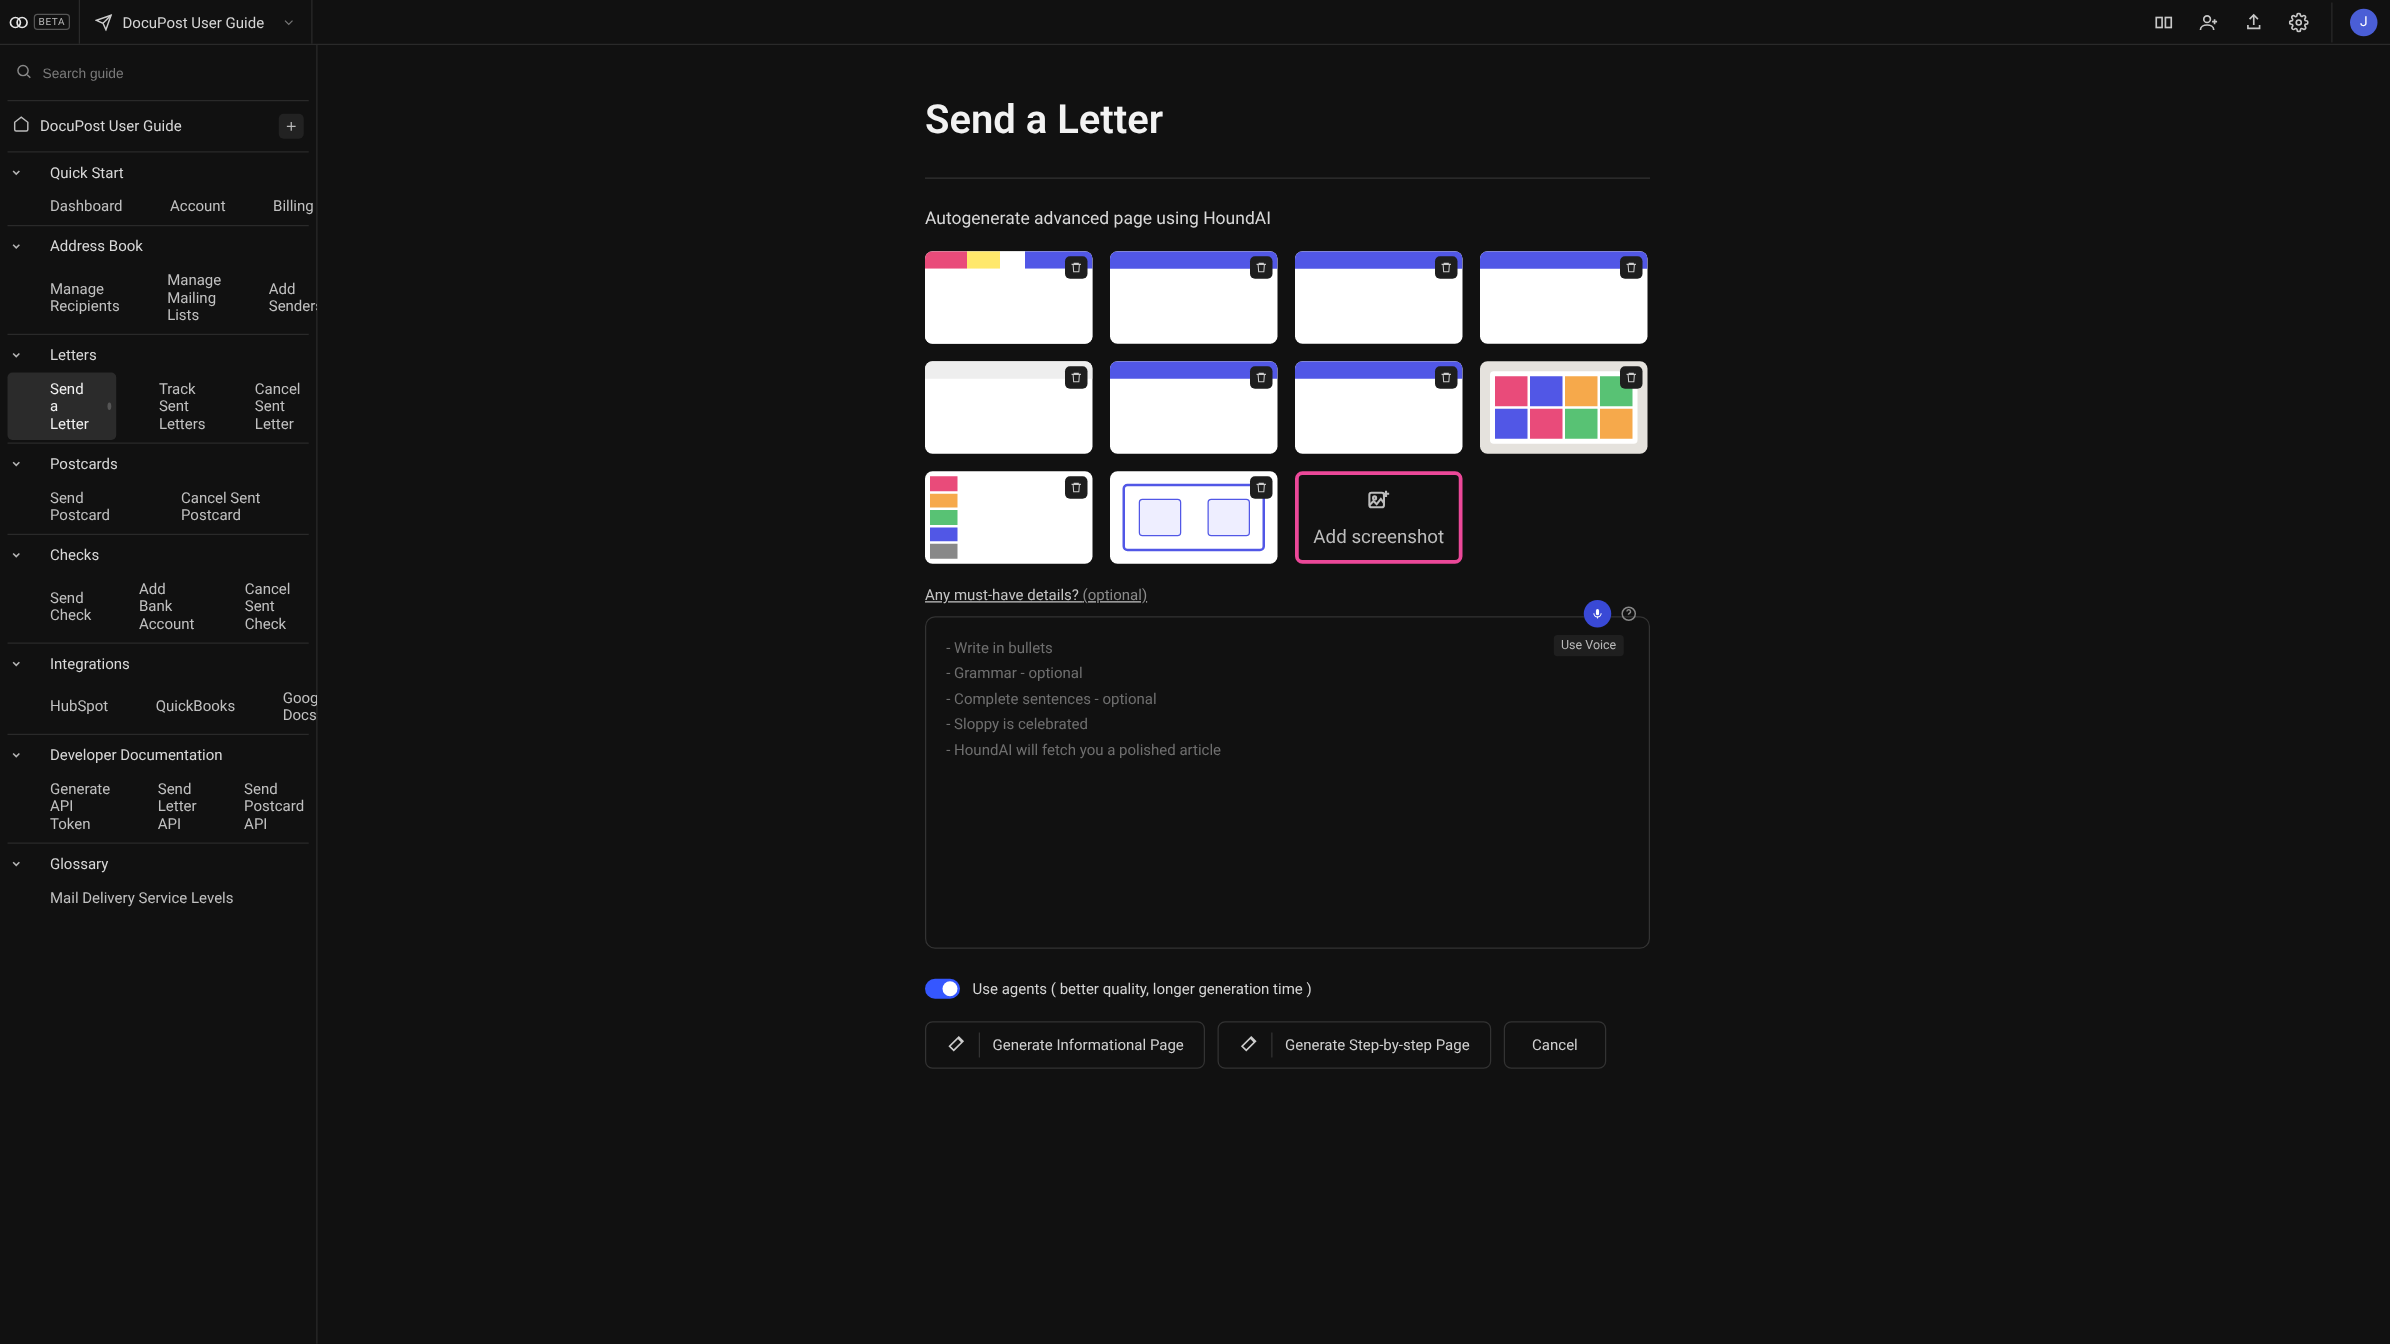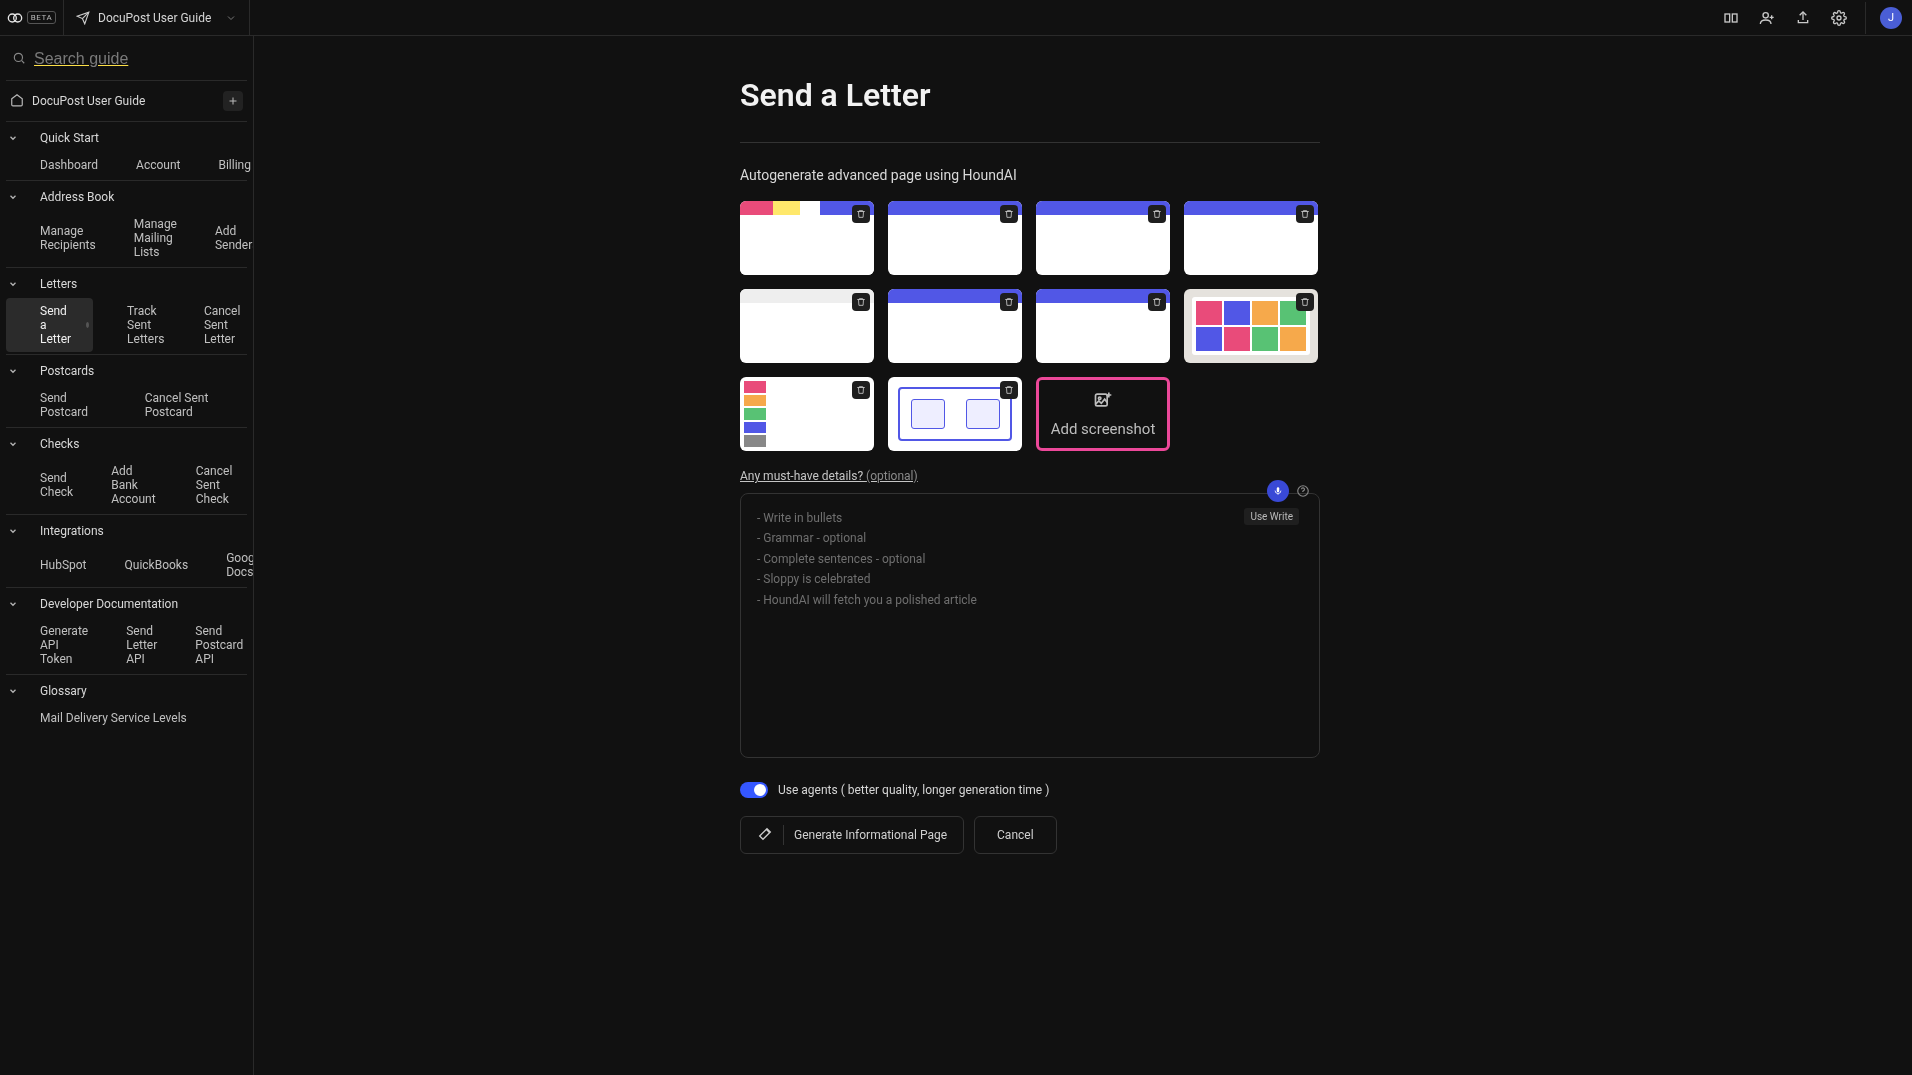--- a/index.html
+++ b/index.html
@@ -94,23 +94,22 @@
   gap: 8px;
   padding: 8px 6px 10px 6px;
   color: #888;
 }
 .search-row svg { width: 14px; height: 14px; }
 .search-input {
   flex: 1;
   background: transparent;
   border: none;
   color: #fde047;
-  font-size: 16px;
+  font-size: 11px;
   outline: none;
-  text-decoration: underline;
 }
 .search-input::placeholder { color: #7a7a7a; }
 .divider { height: 1px; background: #2a2a2a; margin: 2px 0; }
 .home-row {
   display: flex;
   align-items: center;
   gap: 8px;
   padding: 8px 4px;
   justify-content: space-between;
 }
@@ -677,21 +676,21 @@
                 <path d="M5 11a7 7 0 0 0 14 0M12 18v3" stroke="currentColor" stroke-width="2" fill="none"></path>
               </svg>
           </div>
           <div class="help-btn">
             <svg viewBox="0 0 24 24" fill="none" stroke="currentColor" stroke-width="2">
                 <circle cx="12" cy="12" r="9"></circle>
                 <path d="M9.5 9a2.5 2.5 0 1 1 3.5 2.3c-.9.4-1.5 1-1.5 2.2M12 17h.01"></path>
               </svg>
           </div>
         </div>
-        <div class="use-voice-badge">Use Write</div>
+        <div class="use-voice-badge">Use Voice</div>
         <textarea class="textarea" placeholder="- Write in bullets
 - Grammar - optional
 - Complete sentences - optional
 - Sloppy is celebrated
 - HoundAI will fetch you a polished article" style=""></textarea>
       </div>
 
       <div class="toggle-row">
         <div class="toggle"></div>
         <span class="toggle-label">Use agents ( better quality, longer generation time )</span>
@@ -700,20 +699,29 @@
       <div class="btn-row">
         <div class="btn">
           <span>
             <svg viewBox="0 0 24 24" fill="none" stroke="currentColor" stroke-width="2">
                 <path d="M15 4l5 5L9 20l-5-5L15 4zM14 5l5 5"></path>
               </svg>
           </span>
           <span class="vbar"></span>
           <span>Generate Informational Page</span>
         </div>
+        <div class="btn">
+          <span>
+            <svg viewBox="0 0 24 24" fill="none" stroke="currentColor" stroke-width="2">
+                <path d="M15 4l5 5L9 20l-5-5L15 4zM14 5l5 5"></path>
+              </svg>
+          </span>
+          <span class="vbar"></span>
+          <span>Generate Step-by-step Page</span>
+        </div>
         <div class="btn plain">
           <span>Cancel</span>
         </div>
       </div>
 
     </div>
   </div>
 
 </div>
 

